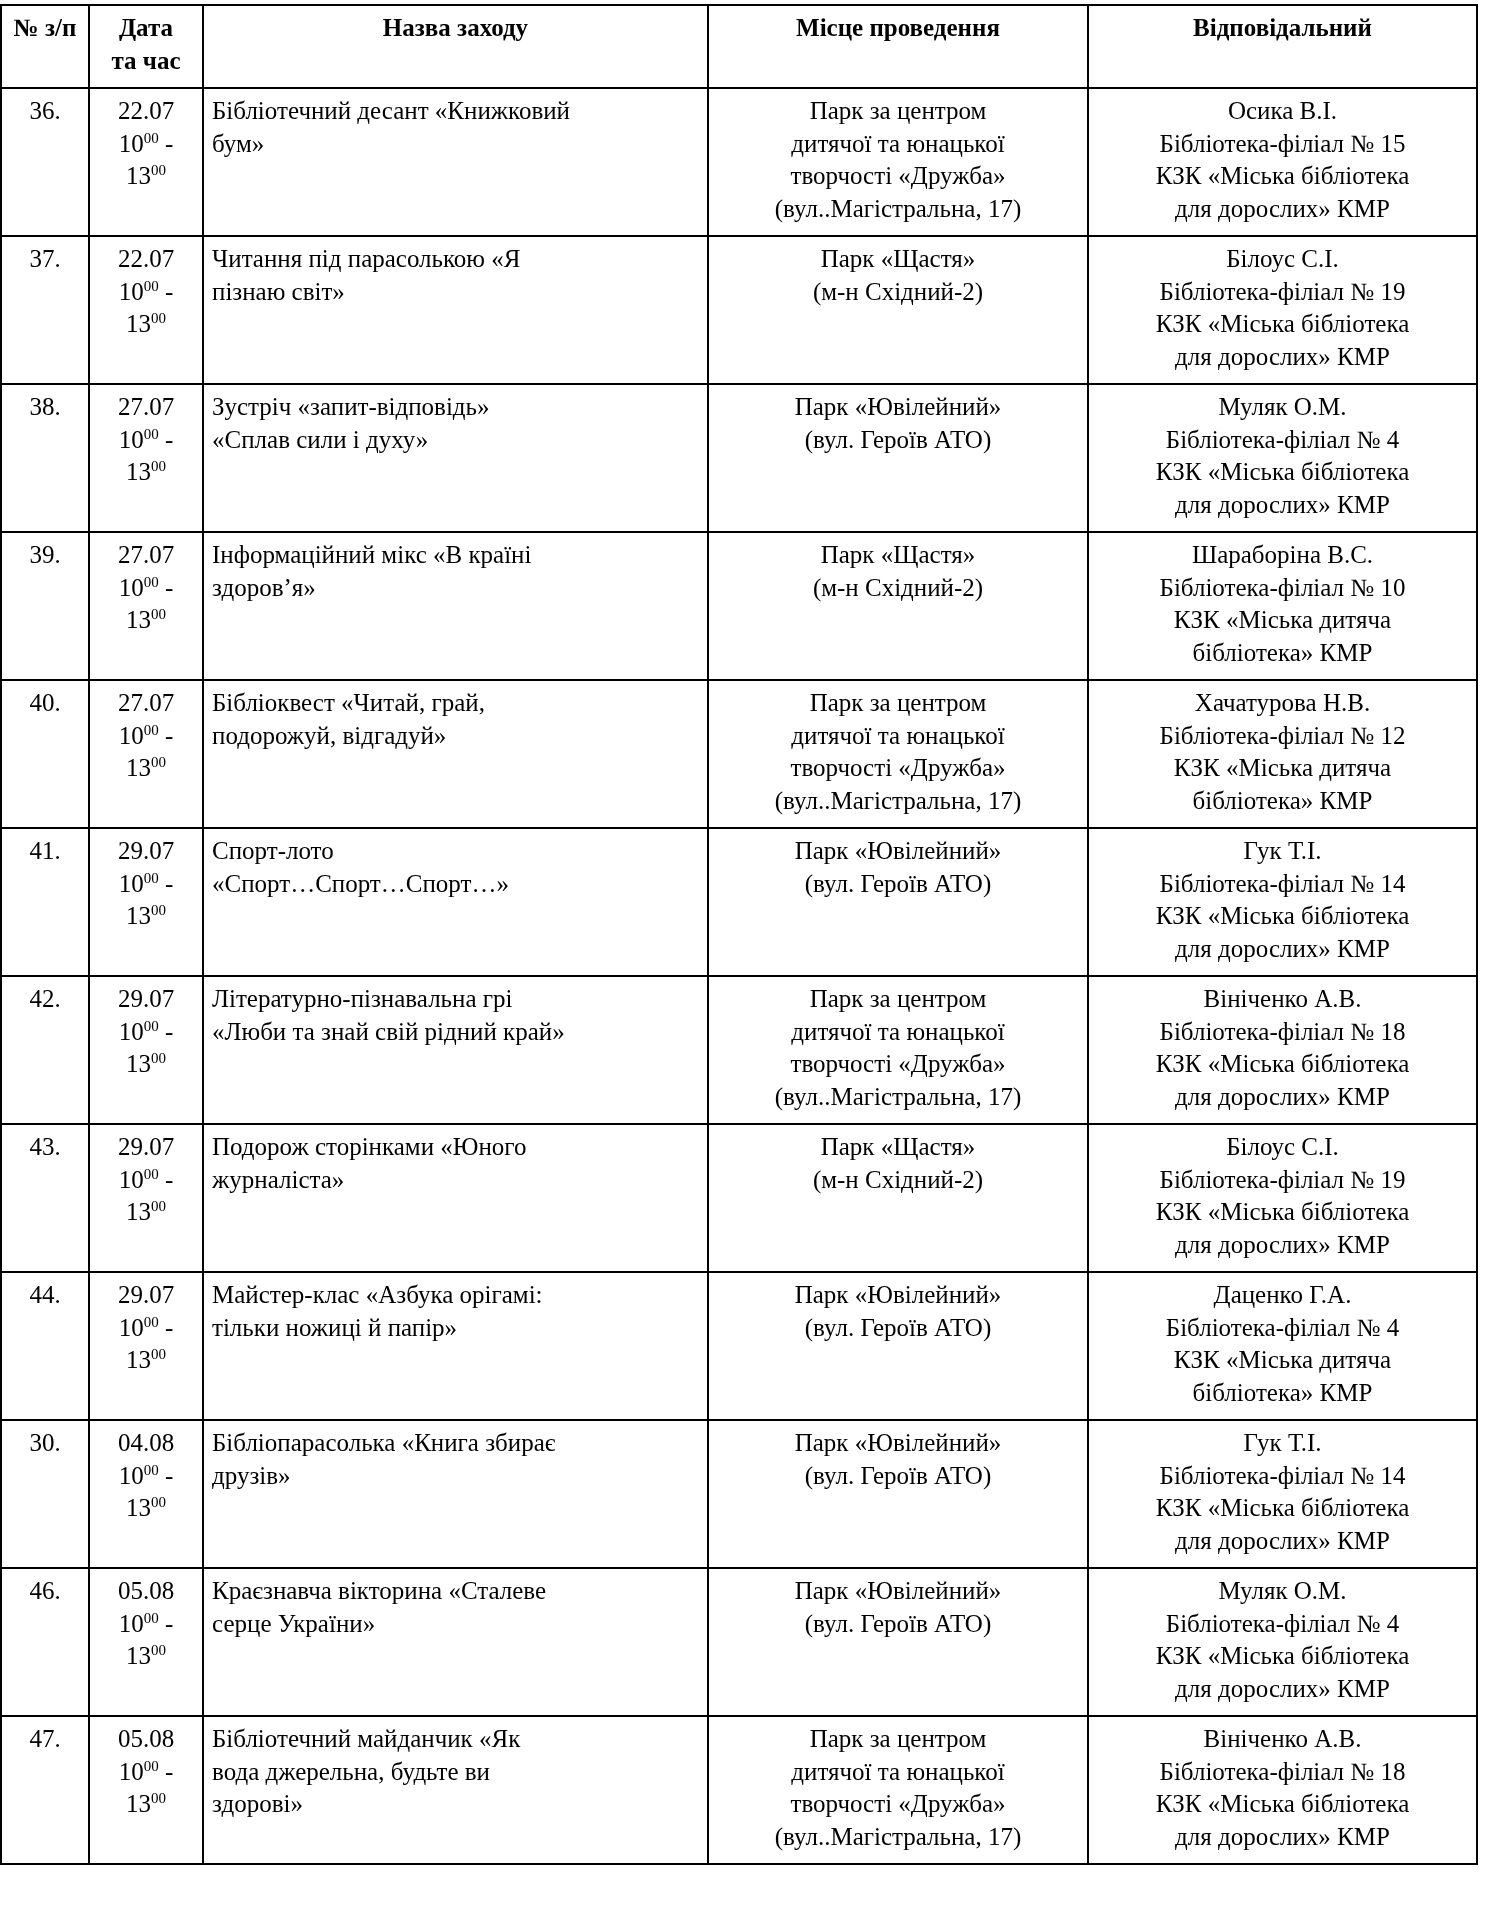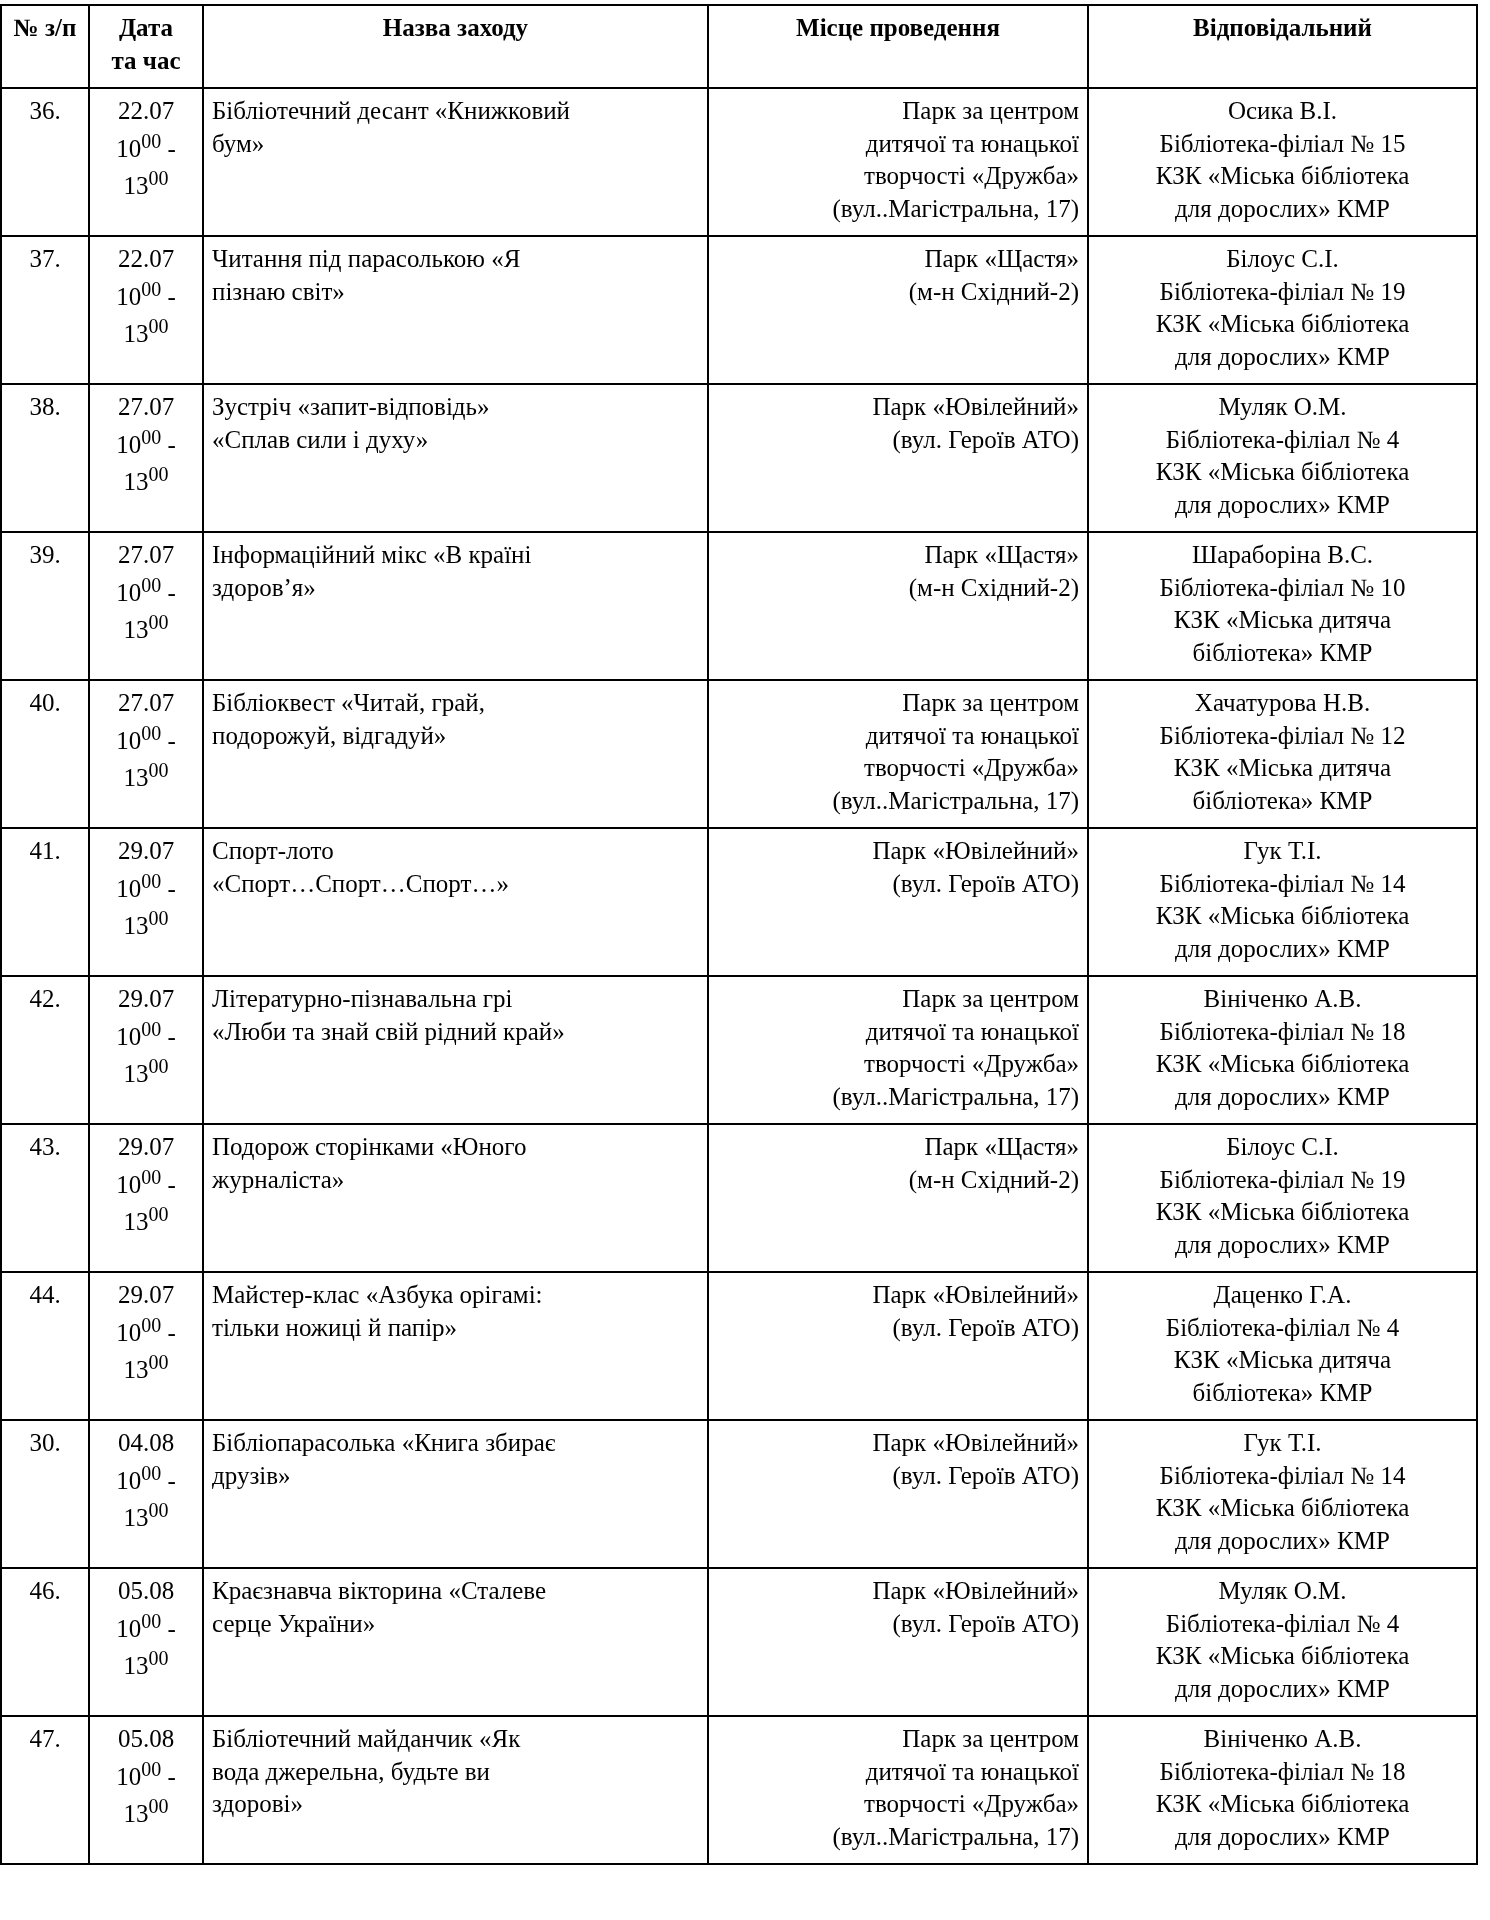--- a/index.html
+++ b/index.html
@@ -50,32 +50,32 @@
     margin-left: 36px;
   }
   td.date {
     text-align: center;
     font-size: 24px;
     padding-top: 8px;
     line-height: 1.45;
   }
   td.date .d-day { display: block; }
   td.date .d-time { display: block; white-space: nowrap; }
-  td.date sup { font-size: 20px; vertical-align: super; }
+  td.date sup { font-size: 15px; vertical-align: super; }
   td.name {
     text-align: justify;
     text-align-last: left;
     padding-top: 8px;
     hyphens: none;
     font-family: Liberation Serif, serif;
   }
   td.name .ln { display: block; text-align: justify; }
   td.name .ln:last-child { text-align: left; }
   td.place {
-    text-align: right;
+    text-align: center;
     padding-top: 8px;
     line-height: 1.30;
     margin-left: 42px;
   }
   td.place .ln { display: block; }
   td.resp {
     text-align: center;
     padding-top: 8px;
     line-height: 1.30;
   }

